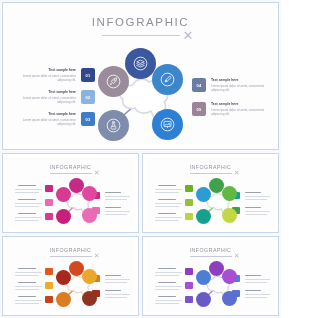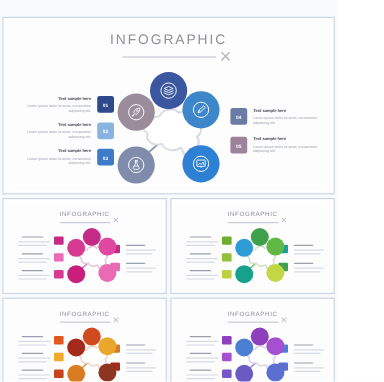--- a/index.html
+++ b/index.html
@@ -1,21 +1,21 @@
 <!DOCTYPE html>
 <html><head>
 <meta charset="utf-8">
 <style>
   html,body{margin:0;padding:0;background:#ffffff;}
   body{width:281px;height:318px;overflow:hidden;font-family:"Liberation Sans",sans-serif;}
 
   .canvas{position:relative;width:281px;height:318px;background:#f7f9fc;}
 
   
-  .slide{position:absolute;background:#ffffff;border:1px solid #c9d6e8;box-sizing:border-box;overflow:hidden;margin-top:12px;}
+  .slide{position:absolute;background:#ffffff;border:1px solid #c9d6e8;box-sizing:border-box;overflow:hidden;}
   .slide-inner{position:absolute;inset:3px;background:#fdfdfe;}
 
   .hero{left:2px;top:2px;width:277px;height:148px;}
   .t1{left:2px;top:153px;width:137px;height:80px;}
   .t2{left:142px;top:153px;width:137px;height:80px;}
   .t3{left:2px;top:236px;width:137px;height:80px;}
   .t4{left:142px;top:236px;width:137px;height:80px;}
 
   
   .title-wrap{position:absolute;left:0;right:0;text-align:center;}

